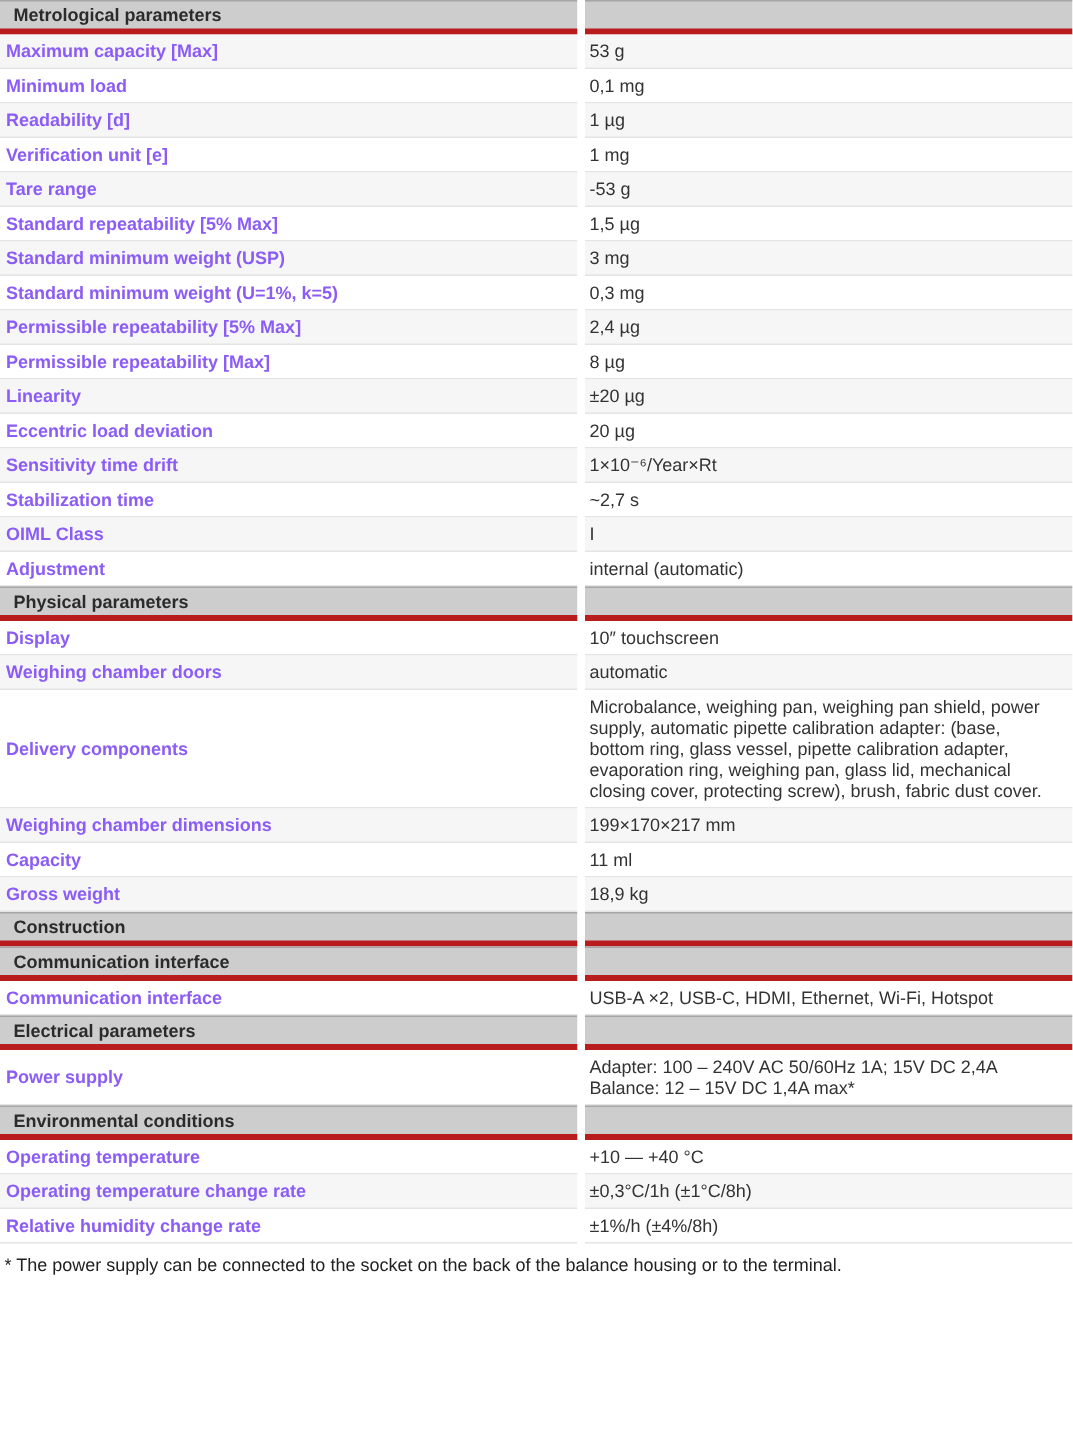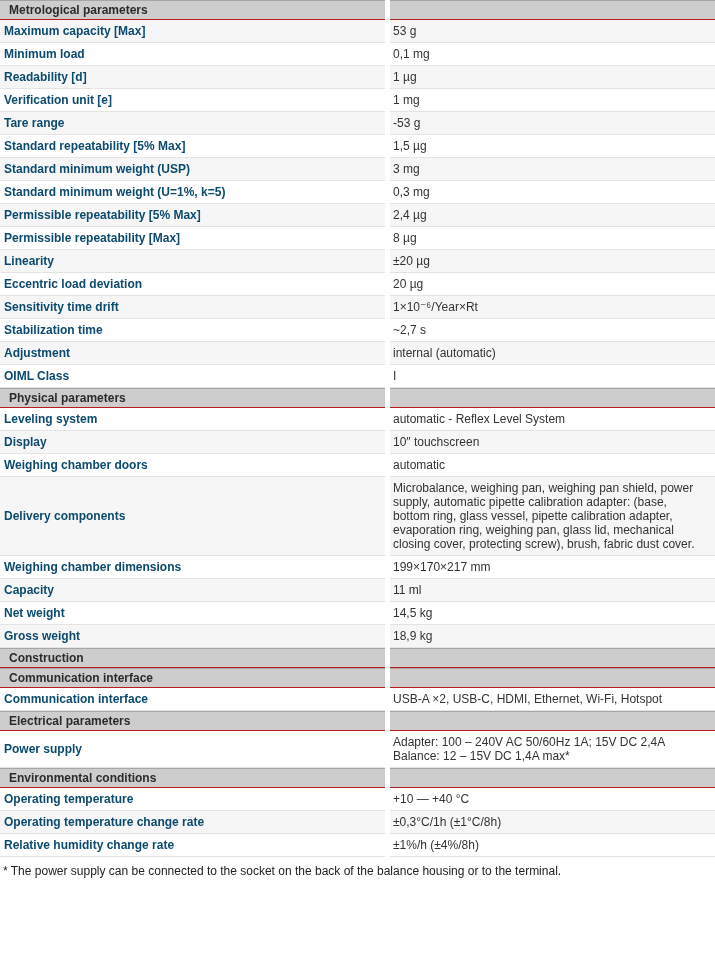--- a/index.html
+++ b/index.html
@@ -23,21 +23,21 @@
   col.c-value { width: 325px; }
 
   td {
     font-size: 12px;
     line-height: 14px;
     vertical-align: middle;
     overflow: hidden;
   }
   td.label {
     font-weight: bold;
-    color: #0c4a6e;
+    color: #8b5cf6;
     padding: 4px 8px 4px 4px;
     border-bottom: 1px solid #e4e4e4;
   }
   td.gap {
     background: #ffffff;
     padding: 0;
   }
   td.value {
     color: #333333;
     padding: 4px 18px 4px 3px;
@@ -45,21 +45,21 @@
     white-space: pre-line;
   }
   
   tr:nth-child(even) td.label,
   tr:nth-child(even) td.value {
     background: #f6f6f6;
   }
   tr.section td.sec {
     background: #cdcdcd;
     border-top: 1px solid #a6a6a6;
-    border-bottom: 1px solid #b91c1c;
+    border-bottom: 4px solid #b91c1c;
     height: 16px;
     padding: 1px 4px 1px 9px;
     font-weight: bold;
     color: #2b2b2b;
   }
   tr.section td.gap {
     border-top: 1px solid #ffffff;
   }
   .footnote {
     font-size: 12px;
@@ -148,40 +148,35 @@
           <td class="label">Sensitivity time drift</td>
           <td class="gap"></td>
           <td class="value">1×10⁻⁶/Year×Rt</td>
         </tr>
         <tr>
           <td class="label">Stabilization time</td>
           <td class="gap"></td>
           <td class="value">~2,7 s</td>
         </tr>
         <tr>
+          <td class="label">OIML Class</td>
+          <td class="gap"></td>
+          <td class="value">I</td>
+        </tr>
+        <tr>
           <td class="label">Adjustment</td>
           <td class="gap"></td>
           <td class="value">internal (automatic)</td>
         </tr>
-        <tr>
-          <td class="label">OIML Class</td>
-          <td class="gap"></td>
-          <td class="value">I</td>
-        </tr>
         <tr class="section">
           <td class="sec">Physical parameters</td>
           <td class="gap"></td>
           <td class="sec"></td>
         </tr>
         <tr>
-          <td class="label">Leveling system</td>
-          <td class="gap"></td>
-          <td class="value">automatic - Reflex Level System</td>
-        </tr>
-        <tr>
           <td class="label">Display</td>
           <td class="gap"></td>
           <td class="value">10″ touchscreen</td>
         </tr>
         <tr>
           <td class="label">Weighing chamber doors</td>
           <td class="gap"></td>
           <td class="value">automatic</td>
         </tr>
         <tr>
@@ -191,25 +186,20 @@
         </tr>
         <tr>
           <td class="label">Weighing chamber dimensions</td>
           <td class="gap"></td>
           <td class="value">199×170×217 mm</td>
         </tr>
         <tr>
           <td class="label">Capacity</td>
           <td class="gap"></td>
           <td class="value">11 ml</td>
-        </tr>
-        <tr>
-          <td class="label">Net weight</td>
-          <td class="gap"></td>
-          <td class="value">14,5 kg</td>
         </tr>
         <tr>
           <td class="label">Gross weight</td>
           <td class="gap"></td>
           <td class="value">18,9 kg</td>
         </tr>
         <tr class="section">
           <td class="sec">Construction</td>
           <td class="gap"></td>
           <td class="sec"></td>

